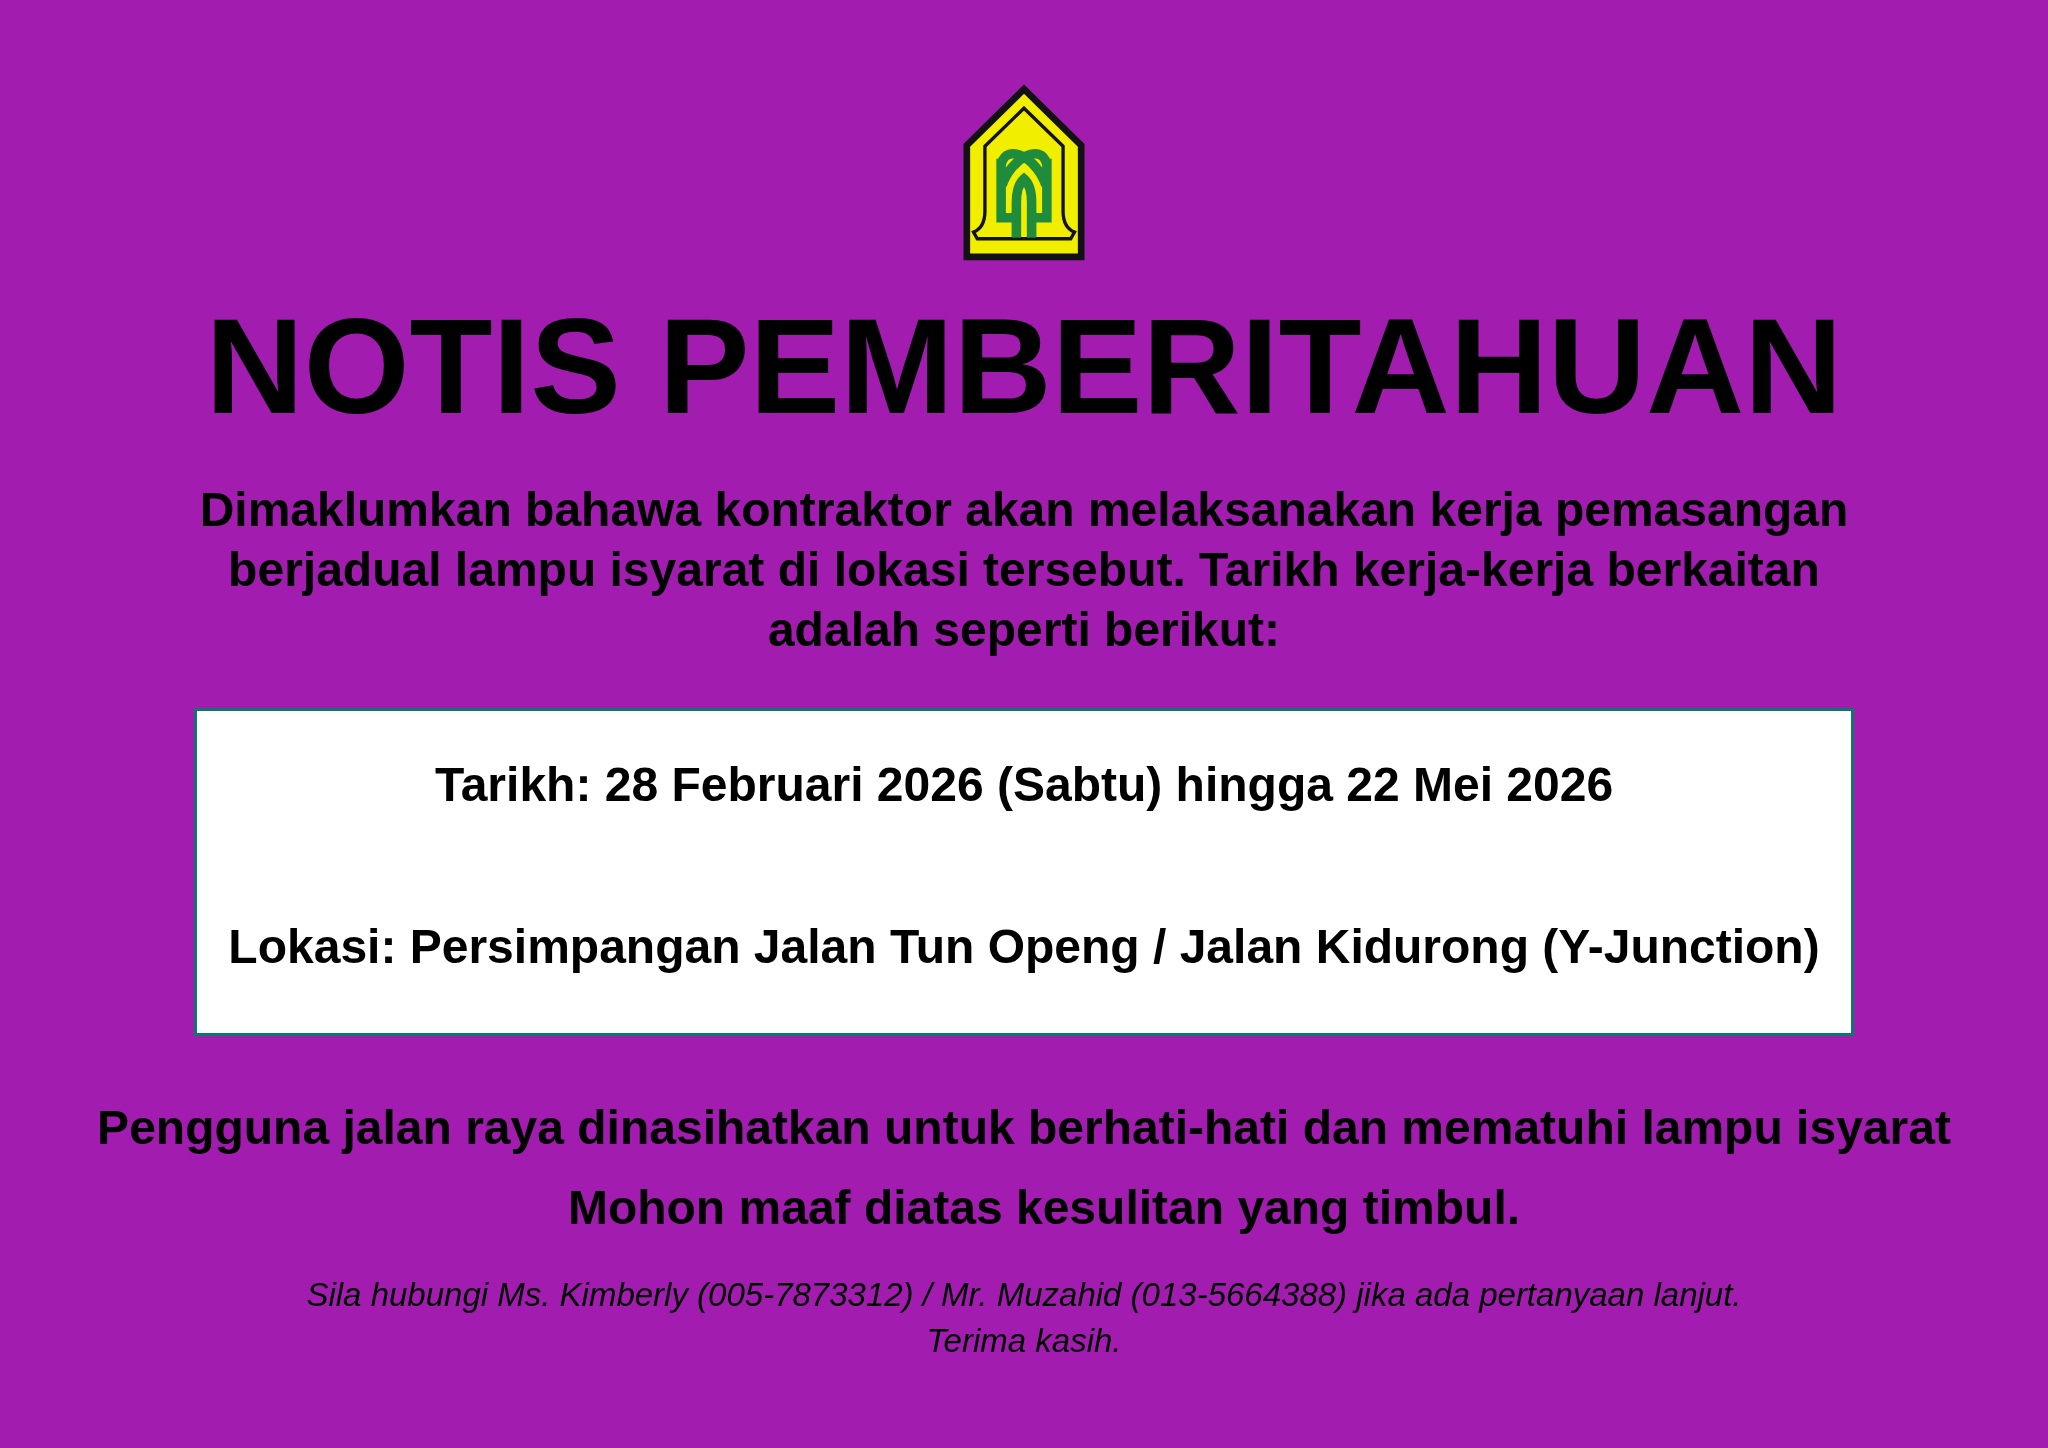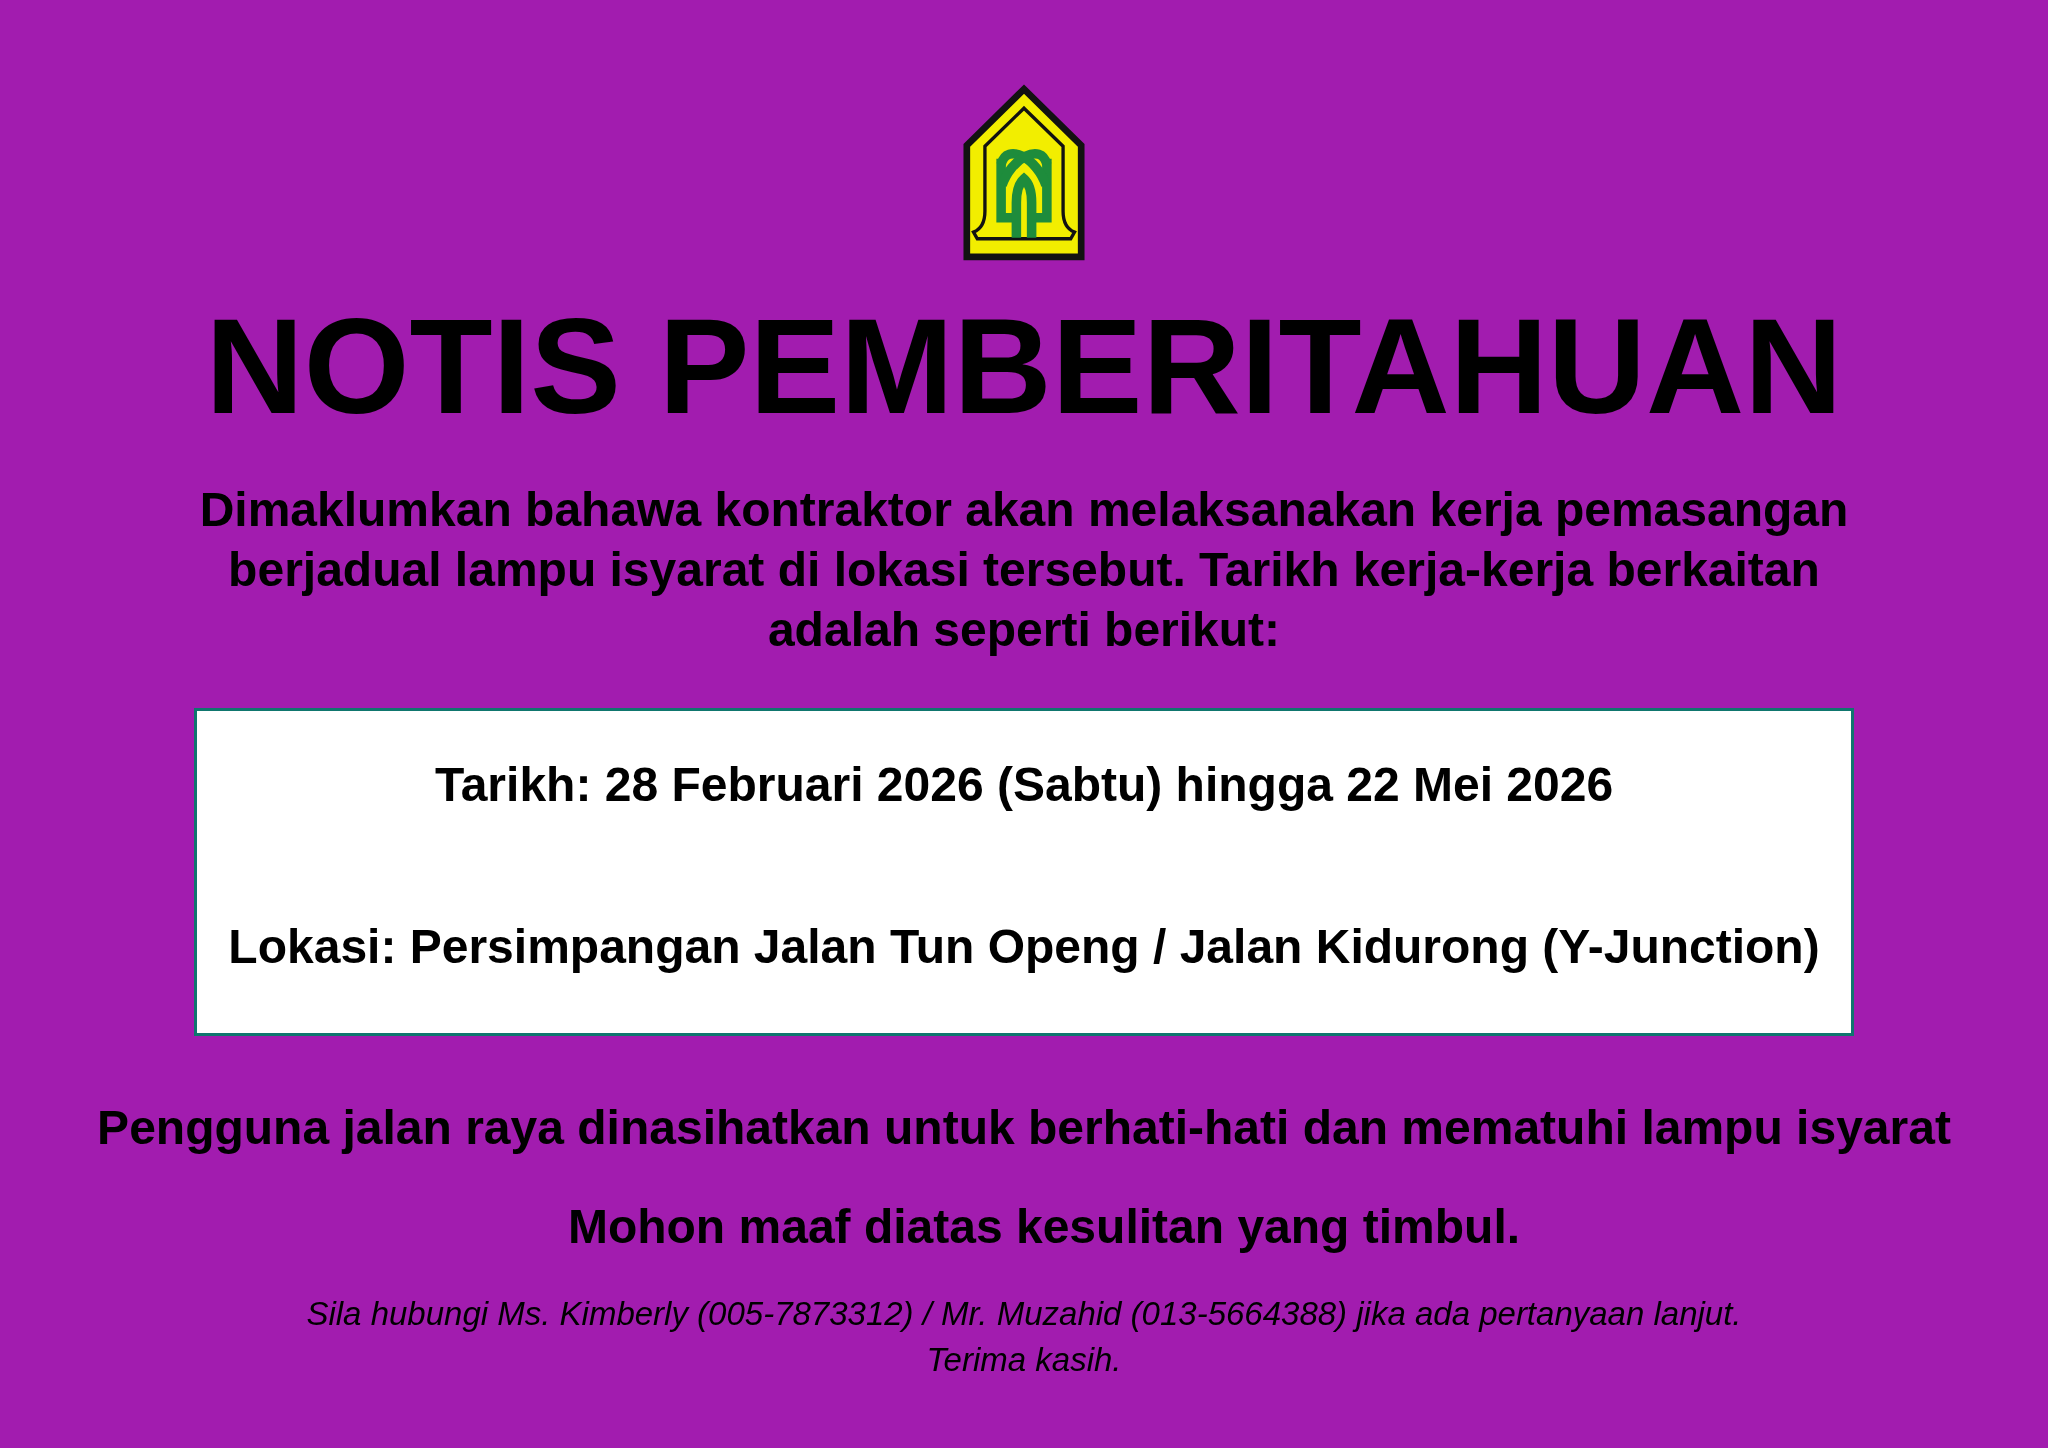--- a/index.html
+++ b/index.html
@@ -43,21 +43,21 @@
     background: #ffffff;
   }
   .notice-box .box-line {
     font-size: 48px;
     line-height: 60px;
     font-weight: 700;
     white-space: nowrap;
   }
   .notice-box .box-line + .box-line { margin-top: 102px; }
   .advisory { margin-top: 62px; }
-  .apology { margin-top: 39px; padding-left: 40px; }
+  .apology { margin-top: 20px; padding-left: 40px; }
   .contact {
     margin-top: 34px;
     font-size: 33px;
     line-height: 46px;
     font-style: italic;
     font-weight: 400;
   }
   .contact .line { white-space: nowrap; }
 </style>
 </head>

